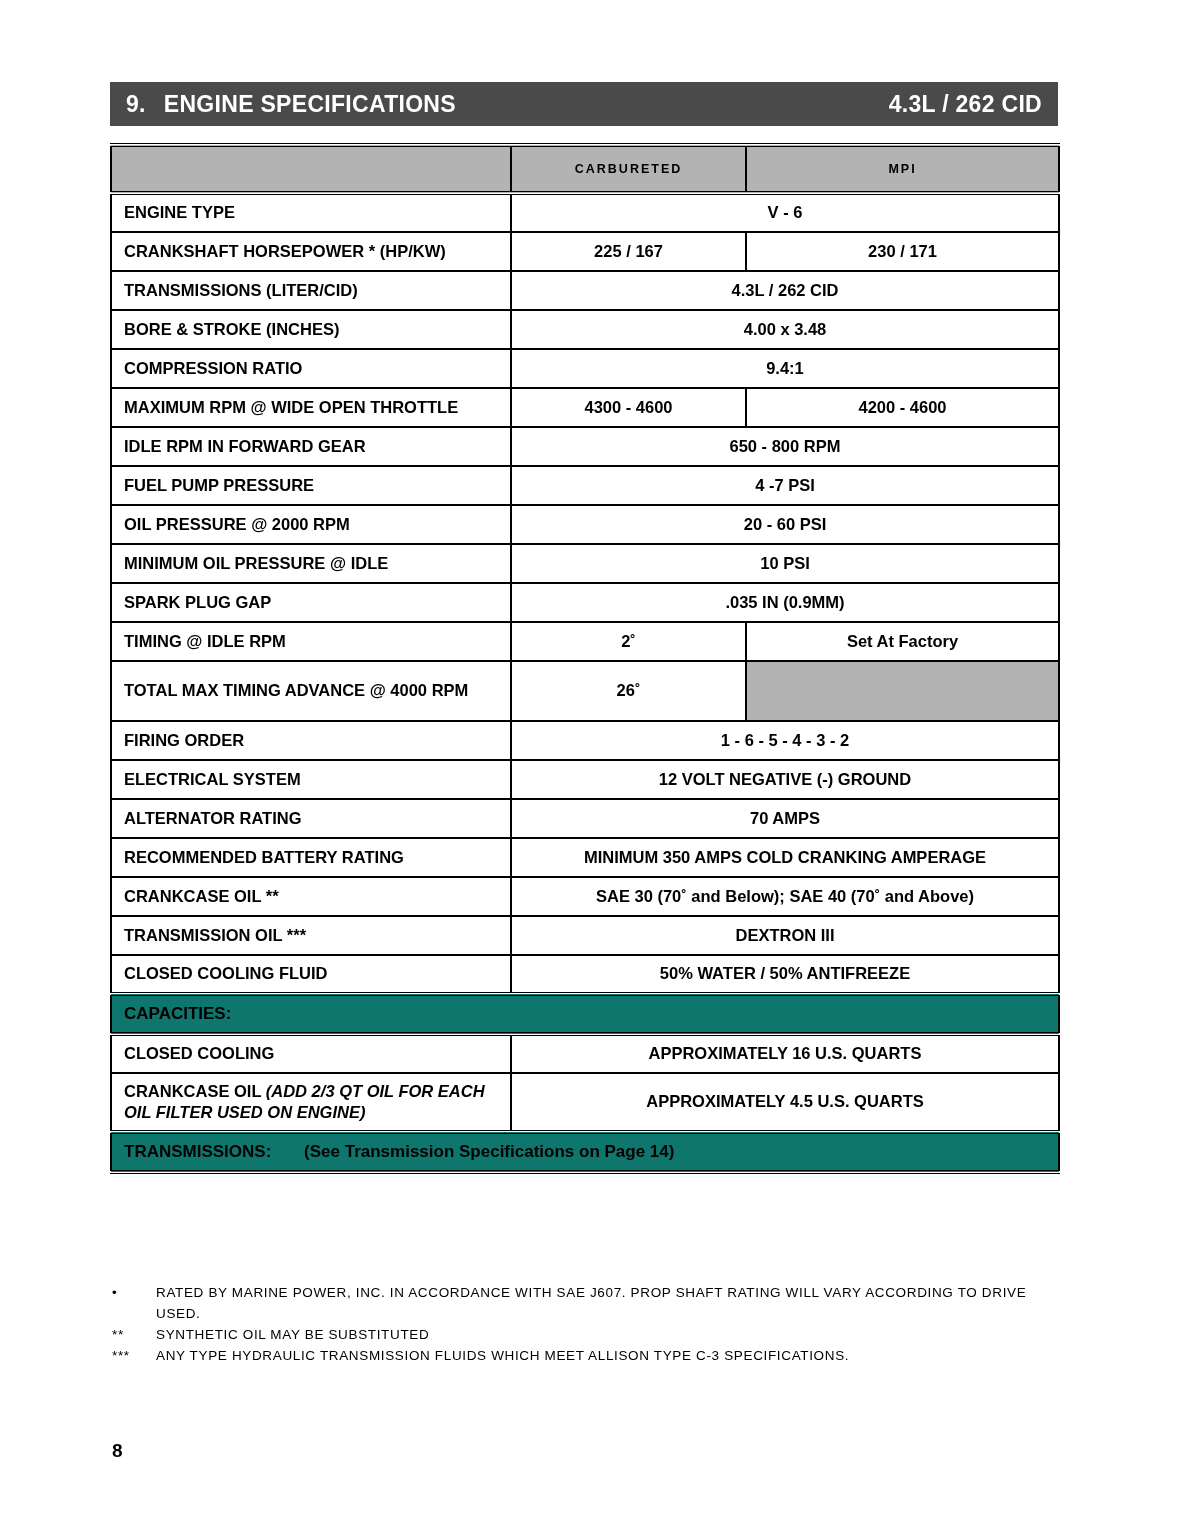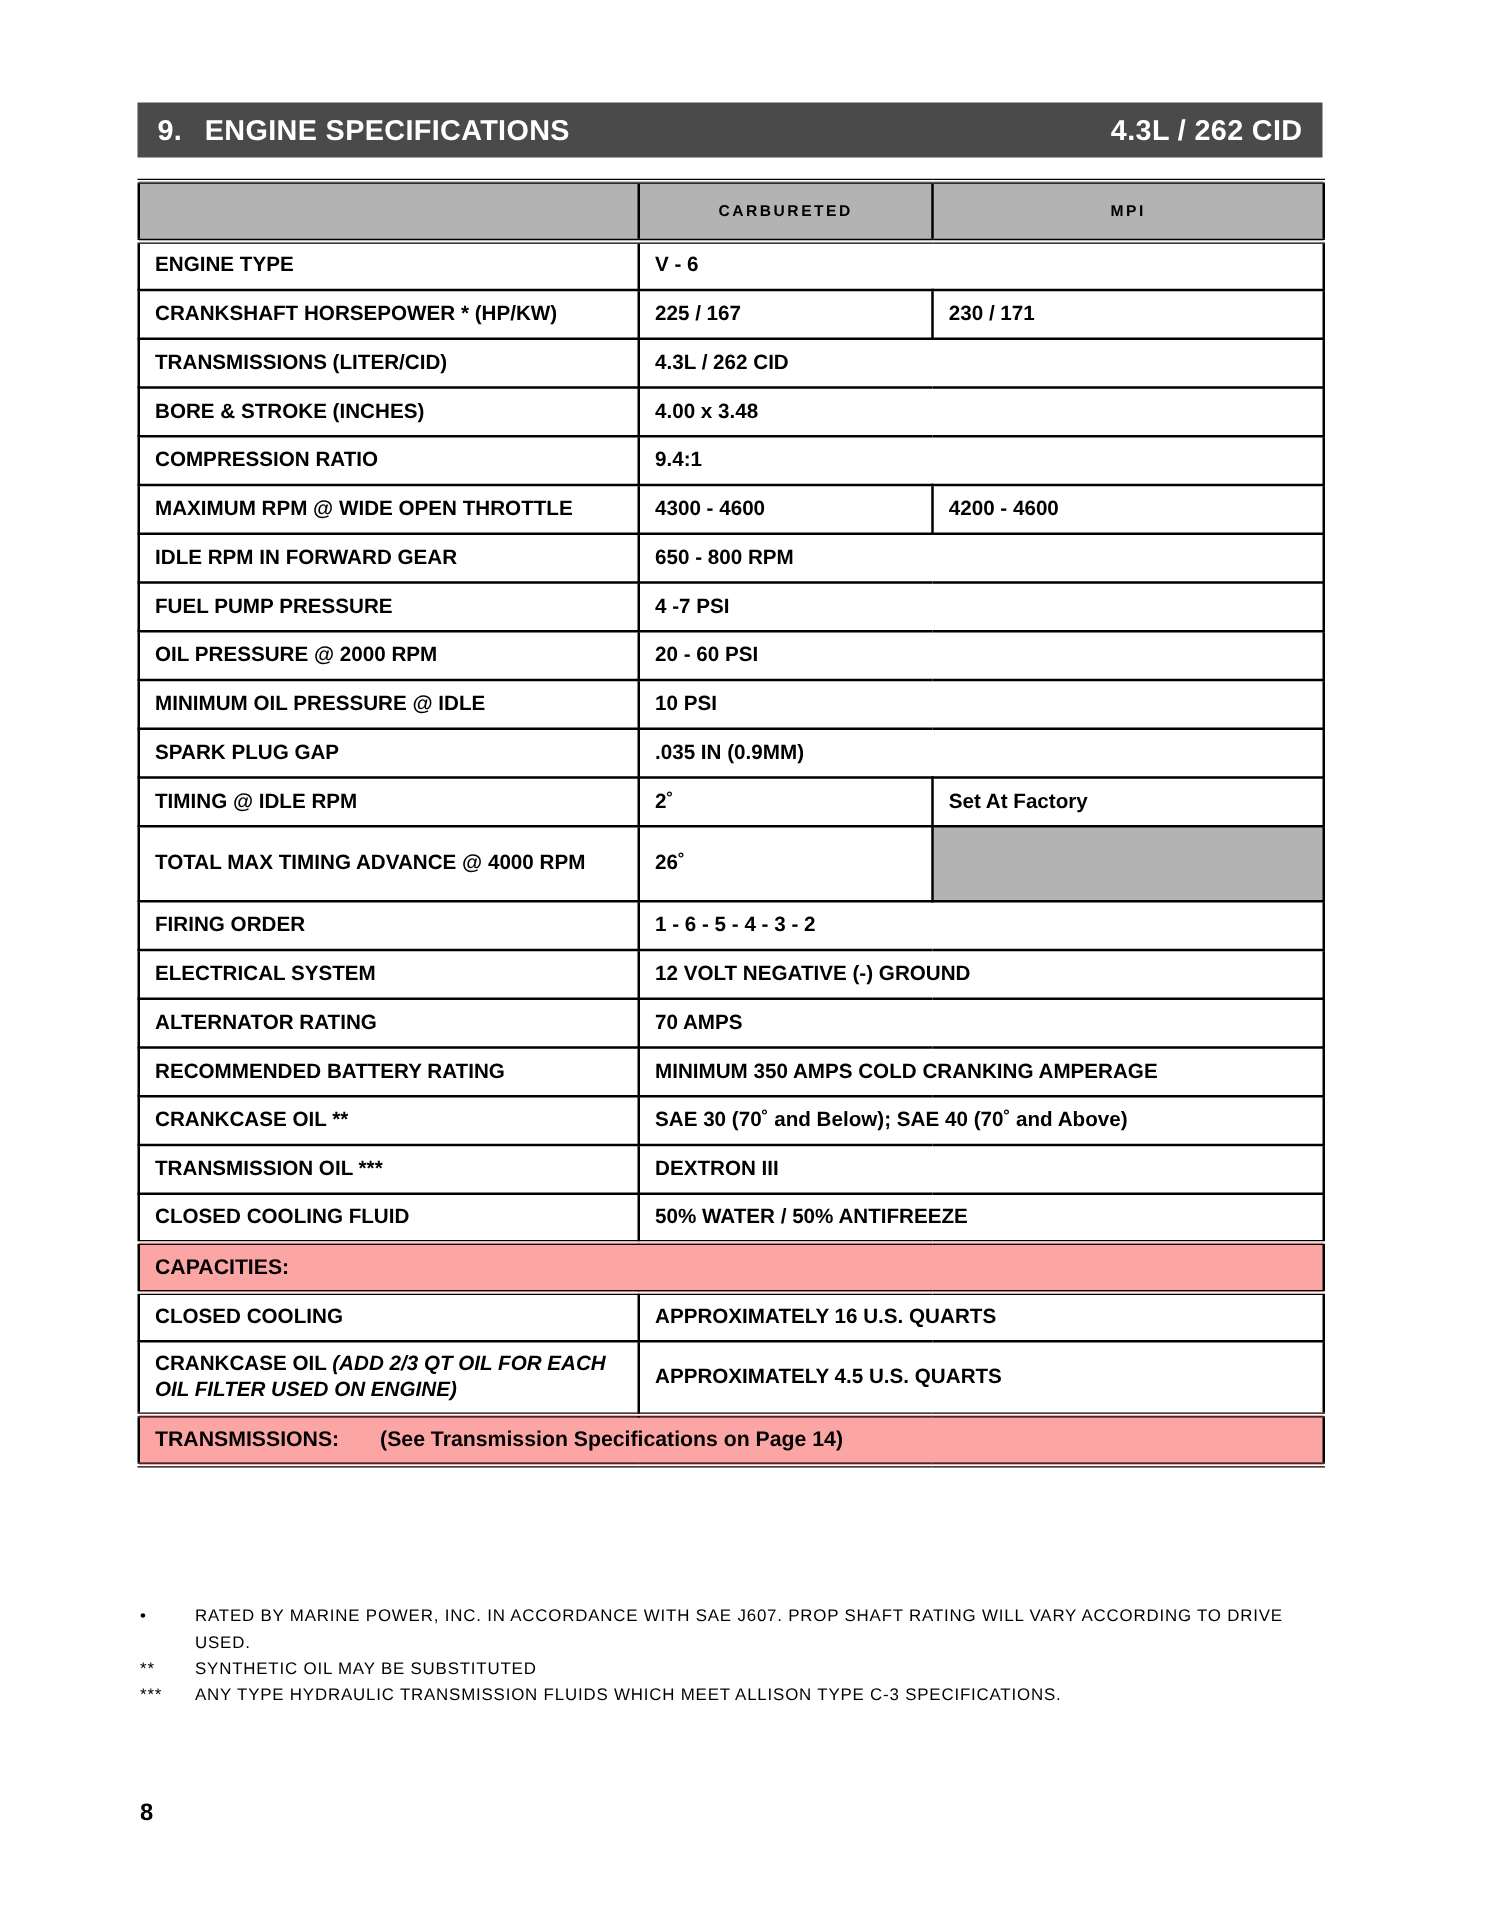--- a/index.html
+++ b/index.html
@@ -57,39 +57,39 @@
     vertical-align: middle;
     line-height: 1.28;
     background: #ffffff;
   }
   col.c-label { width: 400px; }
   col.c-carb  { width: 235px; }
   col.c-mpi   { width: 313px; }
 
   .row-std td { height: 39px; }
   .label-cell { text-align: left; }
-  .val-cell { }
+  .val-cell { text-align: center; }
 
   
   .colhead td {
     background: #b3b3b3;
     text-align: center;
     font-size: 12.5px;
     font-weight: bold;
     letter-spacing: 2px;
     height: 48px;
     padding: 4px 6px;
     border-top: 4px double #000;
     border-bottom: 4px double #000;
   }
   .colhead td.blank-head { letter-spacing: 0; }
 
   
   .band td {
-    background: #fca5a5;
+    background: #0f766e;
     text-align: left;
     font-size: 17px;
     font-weight: bold;
     height: 34px;
     border-top: 4px double #000;
     border-bottom: 4px double #000;
   }
   .band-italic { font-weight: bold; margin-left: 28px; }
 
   

